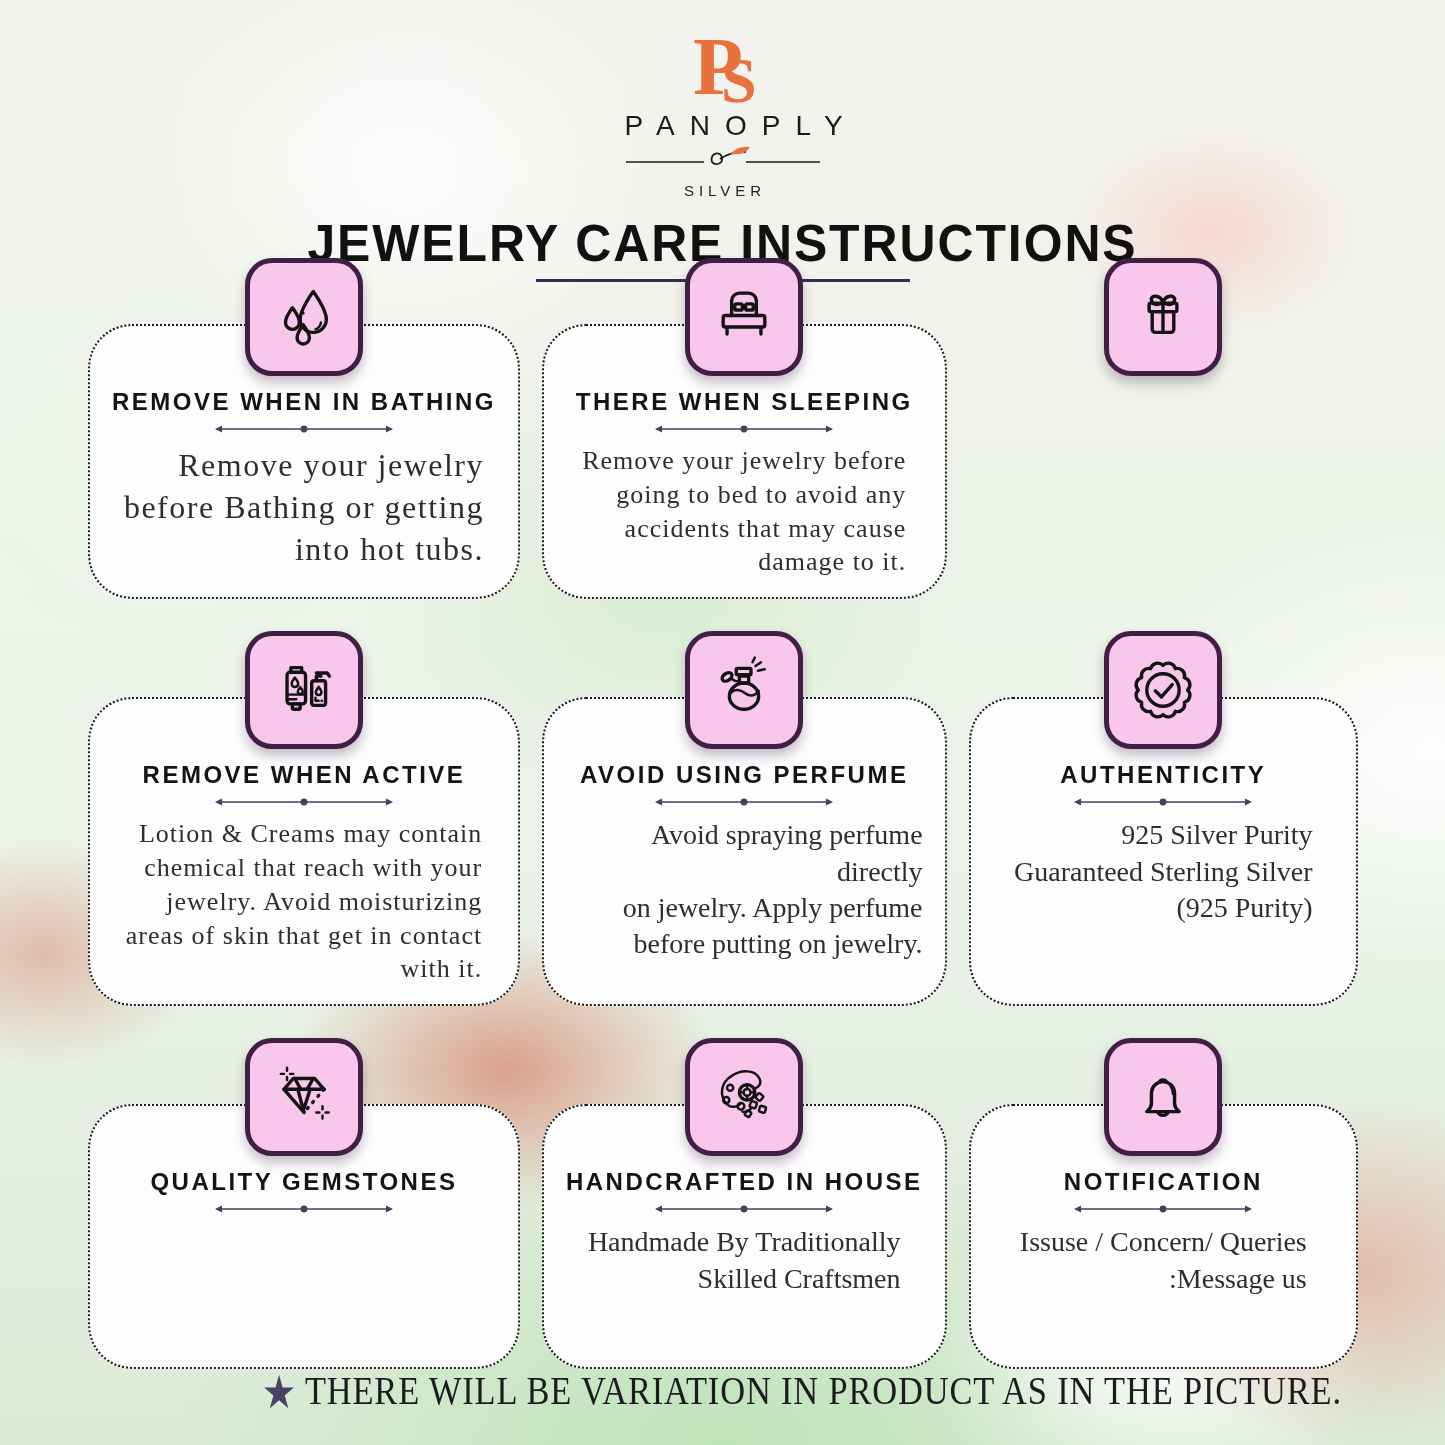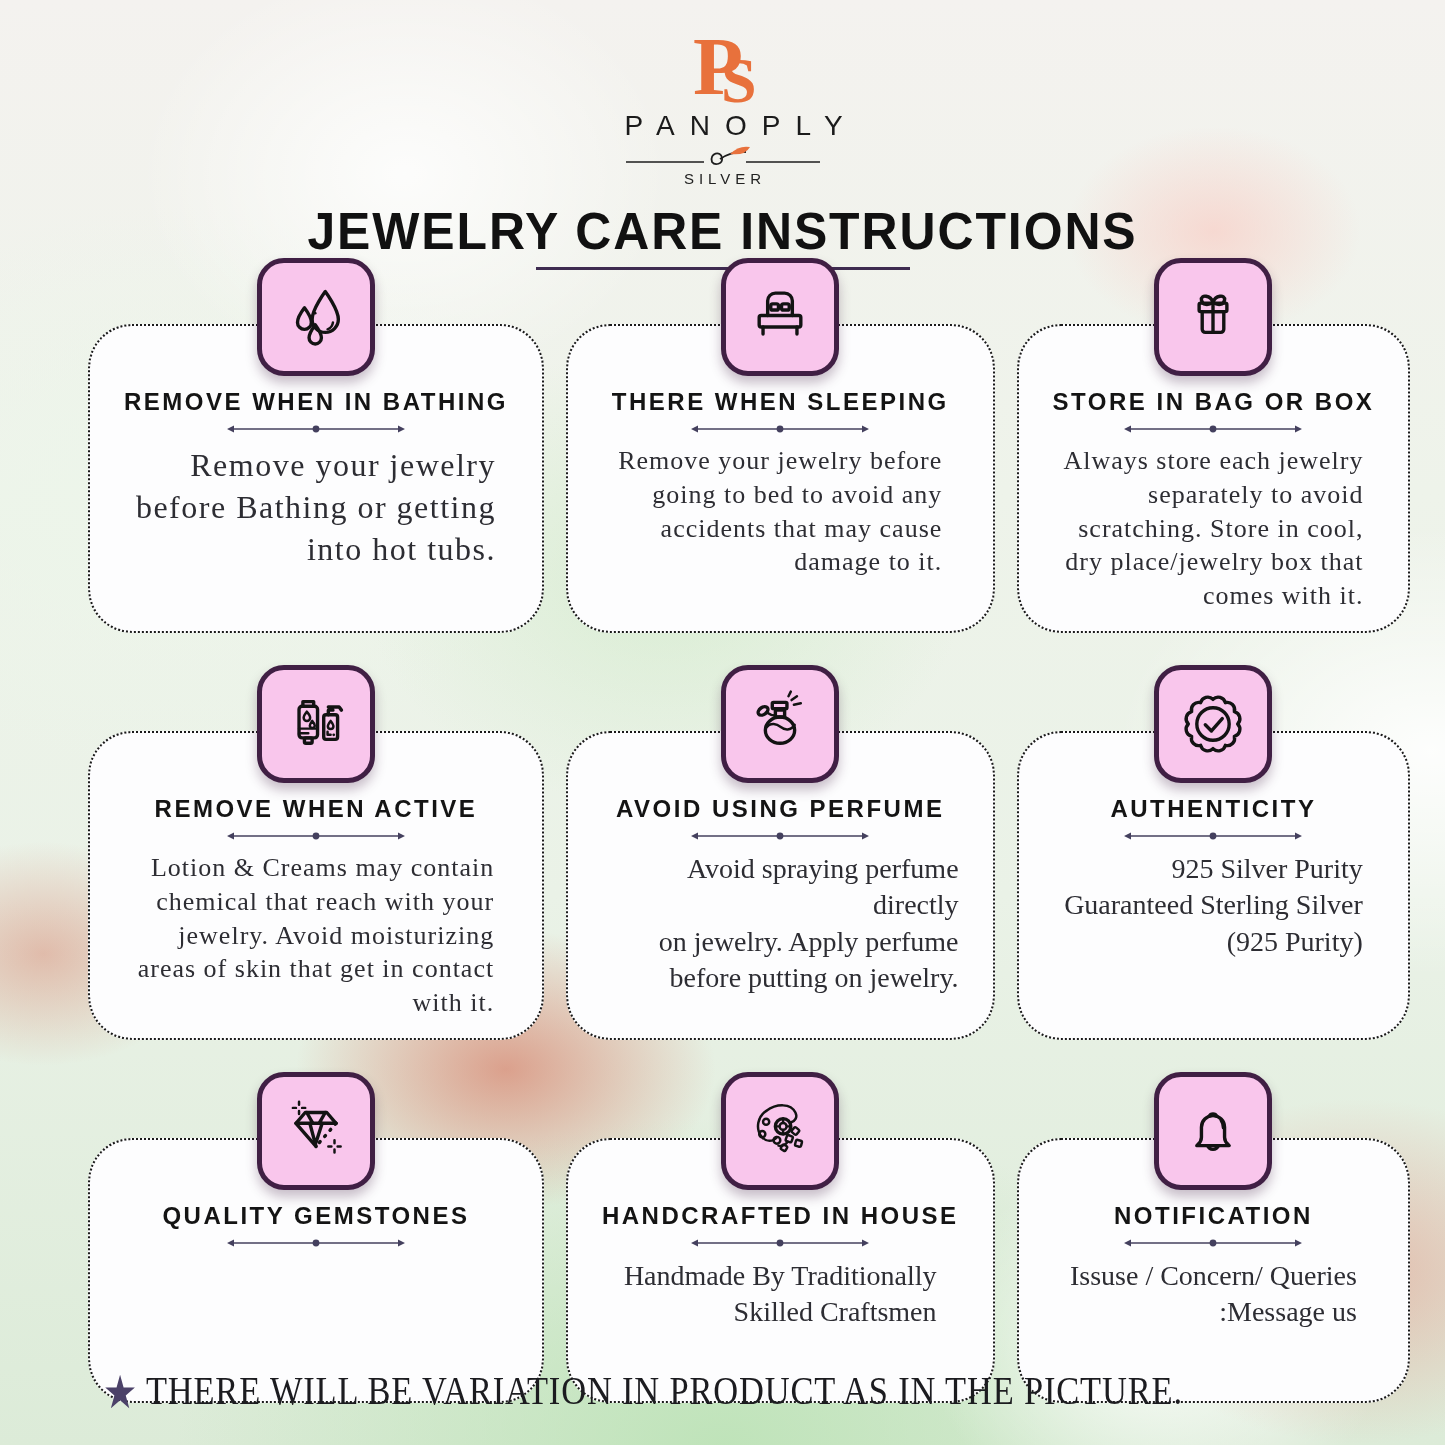--- a/index.html
+++ b/index.html
@@ -20,46 +20,46 @@
       radial-gradient(700px 420px at 50% 100%, rgba(186,226,180,.85), transparent 78%),
       radial-gradient(420px 300px at 99% 52%, rgba(255,255,255,.9), transparent 75%),
       linear-gradient(180deg, #f4f2ef 0%, #eef3ea 34%, #eaf2e7 62%, #dcebd8 100%);
   }
 
   
   .header { position:absolute; top:0; left:0; width:100%; text-align:center; }
   .monogram { margin:22px auto 0; display:block; }
   .brand-name { font-size:28px; letter-spacing:15px; text-indent:15px; color:#1b1b1b; font-weight:400; margin-top:2px;margin-left:22px; }
   .brand-divider { display:block; margin:2px auto 0; }
-  .brand-sub { font-size:15px; letter-spacing:5px; text-indent:5px; color:#222; margin-top:0px; }
+  .brand-sub { font-size:15px; letter-spacing:5px; text-indent:5px; color:#222; margin-top:12px; }
   .page-title { margin-top:14px; font-size:52px; font-weight:700; letter-spacing:2px; color:#111;
                 transform:scaleX(.96); transform-origin:center; }
   .title-underline { width:374px; height:3px; background:#3e2b50; margin:6px auto 0; }
 
   
   .grid { position:absolute; top:258px; left:88px; width:1270px;
           display:grid; grid-template-columns:repeat(3, 1fr); column-gap:22px; row-gap:32px; }
   .cell { display:flex; flex-direction:column; align-items:center; }
   .tile { width:118px; height:118px; background:#f9c6ec; border:5px solid #401f44; border-radius:27px;
           display:flex; align-items:center; justify-content:center; position:relative; z-index:2;
           box-shadow:0 7px 12px rgba(60,25,60,.28); }
   .tile svg { display:block; }
   .card { width:100%; flex:1; margin-top:-52px; min-height:265px;
           background:#fdfdfe; border:2.5px dotted #1a1a1a; border-radius:44px;
-          padding:62px 34px 18px; text-align:center;
+          padding:62px 22px 18px; text-align:center;
           display:flex; flex-direction:column; align-items:center; }
   .card-title { font-size:24px; font-weight:700; letter-spacing:2.5px; color:#141414; white-space:nowrap; }
   .arrow-divider { margin:7px auto 9px; display:block; }
   .card-body { font-family:"Liberation Serif", serif; color:#2d2d33; white-space:pre-line;
                font-size:28px; line-height:1.3;text-align:right; }
   .card-body.lg { font-size:32px; letter-spacing:1.5px; line-height:1.32; }
   .card-body.sp { font-size:26px; letter-spacing:1px; }
 
   
-  .footer { position:absolute; bottom:26px; left:0; width:100%; text-align:left; }
+  .footer { position:absolute; bottom:26px; left:0; width:100%; text-align:right; }
   .footer-inner { display:inline-block; transform:scaleX(.84); transform-origin:center; white-space:nowrap; }
   .footer-star { font-size:46px; color:#4b4168; vertical-align:-4px; margin-right:10px; font-family:"DejaVu Sans", sans-serif; }
   .footer-note { font-family:"Liberation Serif", serif; font-size:41px; color:#1c1c20; letter-spacing:1px; }
 
   .icon-stroke { fill:none; stroke:#131313; stroke-width:4.4; stroke-linecap:round; stroke-linejoin:round; }
   .icon-thin   { fill:none; stroke:#131313; stroke-width:3.2; stroke-linecap:round; stroke-linejoin:round; }
 </style>
 </head>
 <body>
 
@@ -135,33 +135,20 @@
     <div class="cell">
       <div class="tile">
         <svg width="74" height="74" viewBox="0 0 96 96">
           <path class="icon-stroke" d="M48 29 c-3 -9 -16 -11 -15 -3 1 7 9 7 15 3 z"></path>
           <path class="icon-stroke" d="M48 29 c3 -9 16 -11 15 -3 -1 7 -9 7 -15 3 z"></path>
           <rect class="icon-stroke" x="30" y="30" width="36" height="11" rx="2"></rect>
           <path class="icon-stroke" d="M34 41 h28 v23 a4 4 0 0 1 -4 4 h-20 a4 4 0 0 1 -4 -4 z"></path>
           <path class="icon-stroke" d="M48 30 V68"></path>
         </svg>
       </div>
-      <div class="card">
-        <div class="card-title">STORE IN BAG OR BOX</div>
-        <svg class="arrow-divider" width="182" height="12" viewBox="0 0 182 12">
-          <line x1="6" y1="6" x2="176" y2="6" stroke="#44405e" stroke-width="1.6"></line>
-          <path d="M2 6 l7 -3.5 v7 z M180 6 l-7 -3.5 v7 z" fill="#44405e"></path>
-          <circle cx="91" cy="6" r="3.4" fill="#44405e"></circle>
-        </svg>
-        <div class="card-body sp">Always store each jewelry
-separately to avoid
-scratching. Store in cool,
-dry place/jewelry box that
-comes with it.</div>
-      </div>
     </div>
 
     <div class="cell">
       <div class="tile">
         <svg width="74" height="74" viewBox="0 0 96 96">
           <rect class="icon-stroke" x="26" y="25" width="24" height="41" rx="4"></rect>
           <path class="icon-stroke" d="M31 25 v-6 h14 v6"></path>
           <rect class="icon-stroke" x="33" y="66" width="10" height="7" rx="2"></rect>
           <path class="icon-thin" d="M36 32 c0 0 -4 5 -4 8 a4.2 4.2 0 0 0 8.4 0 c0 -3 -4.4 -8 -4.4 -8 z"></path>
           <path class="icon-thin" d="M43 44 c0 0 -3 4 -3 6 a3.2 3.2 0 0 0 6.4 0 c0 -2 -3.4 -6 -3.4 -6 z"></path>

